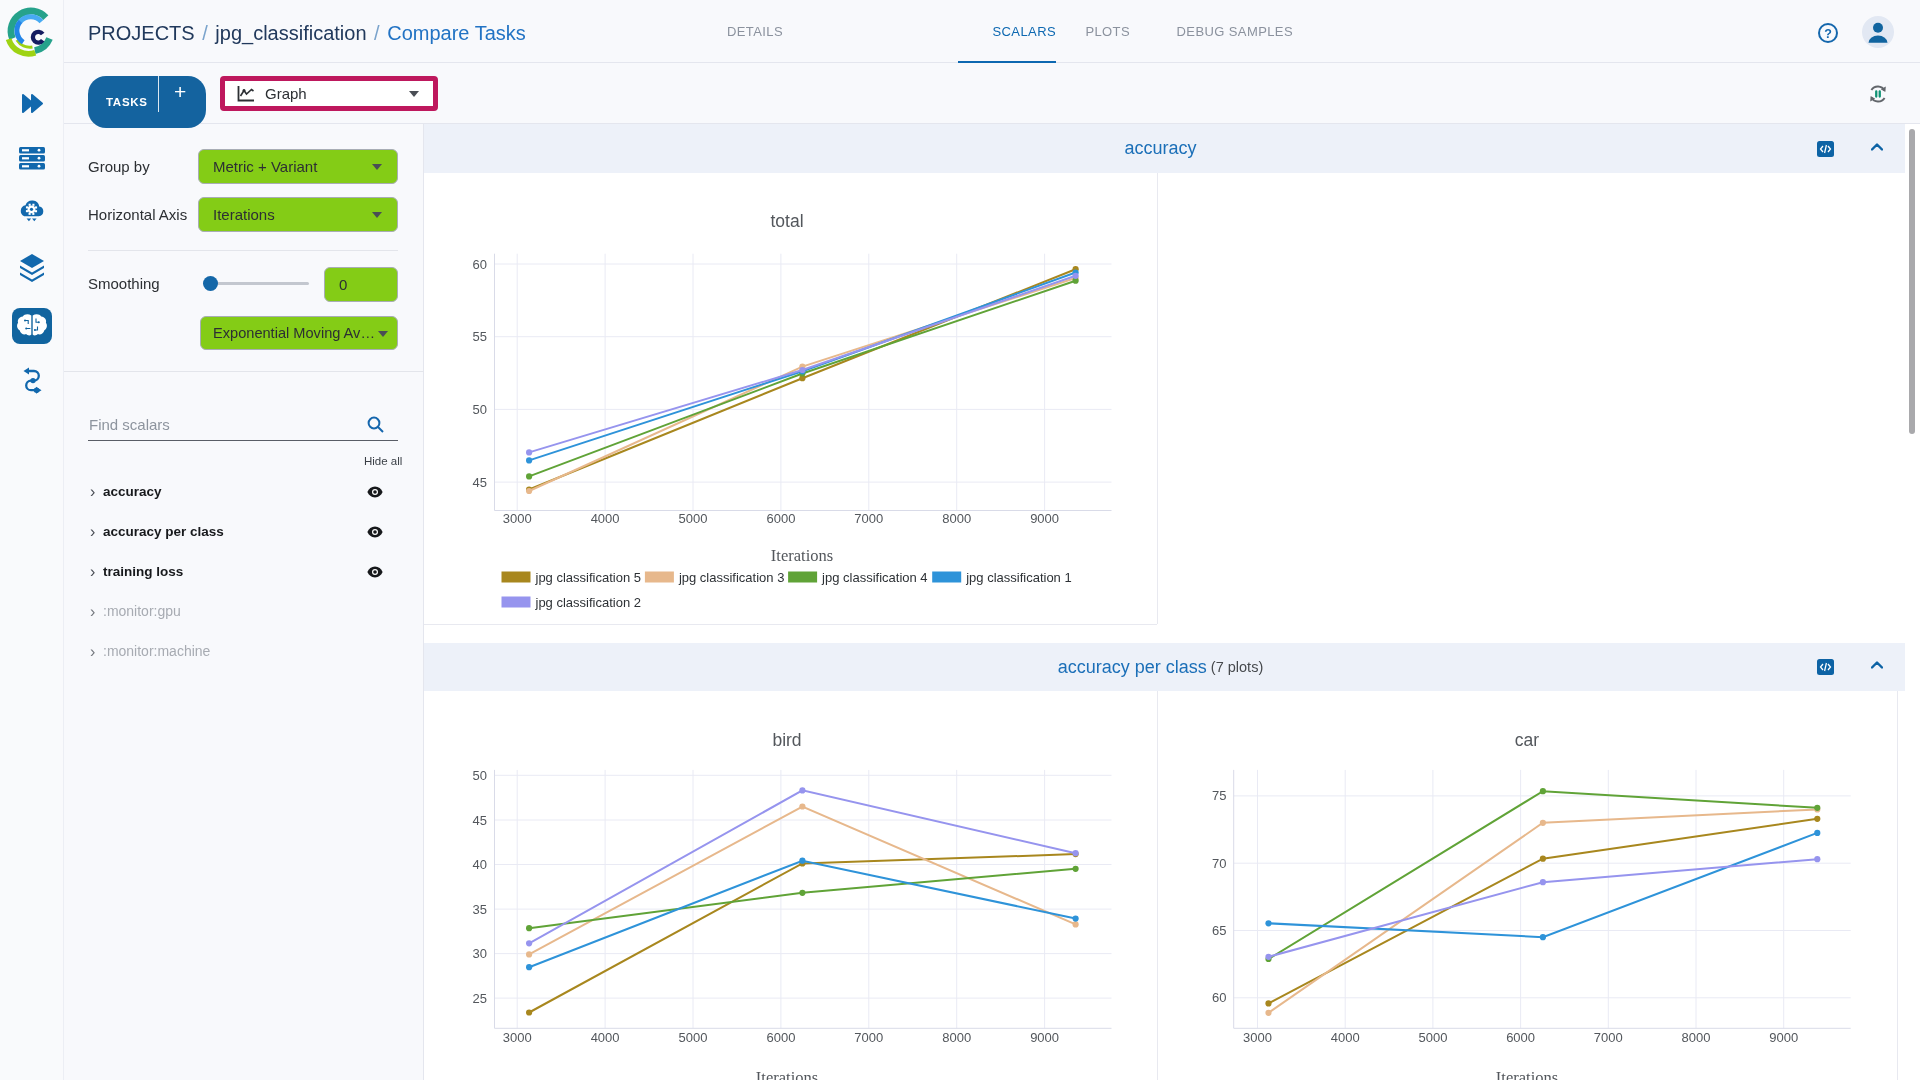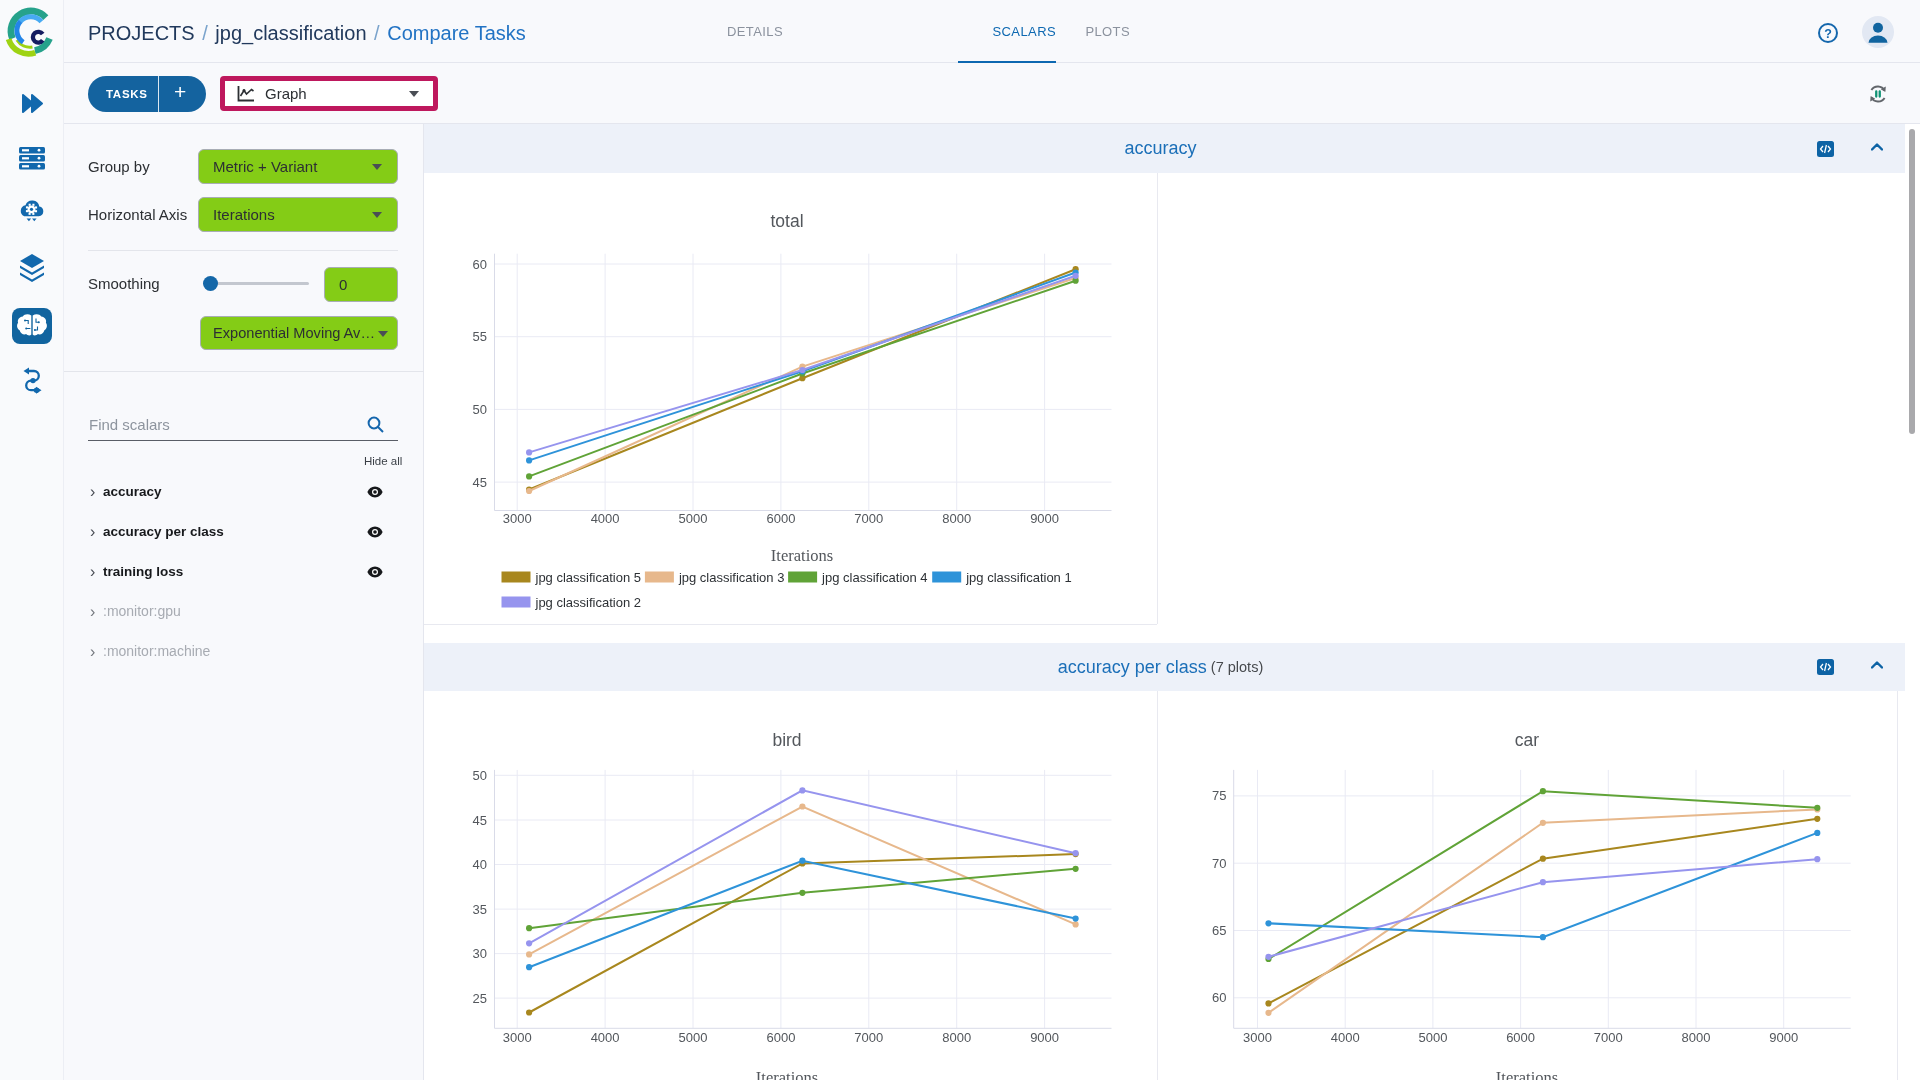--- a/index.html
+++ b/index.html
@@ -3,21 +3,21 @@
 * { margin:0; padding:0; box-sizing:border-box; }
 html,body { width:1920px; height:1080px; overflow:hidden; font-family:"Liberation Sans",sans-serif; background:#fff; position:relative; }
 .sidebar { position:absolute; left:0; top:0; width:64px; height:1080px; background:#f9fafc; border-right:1px solid #eceef4; z-index:5; }
 .header { position:absolute; left:64px; top:0; width:1856px; height:63px; background:#f8f9fc; border-bottom:1px solid #e4e6ee; z-index:4; }
 .crumbs { position:absolute; left:24px; top:22px; font-size:20px; color:#21395c; }
 .crumbs .sl { color:#7aa3cc; font-weight:400; padding:0 2px; }
 .crumbs .c2 { color:#2273c4; font-weight:500; }
 .tab { position:absolute; top:0; height:63px; line-height:63px; text-align:right; font-size:13px; letter-spacing:0.4px; color:#8b929e; font-weight:500; }
 .tabon { color:#0d68b1; border-bottom:2.5px solid #0d68b1; }
 .toolbar { position:absolute; left:64px; top:63px; width:1856px; height:61px; background:#f8f9fc; border-bottom:1px solid #e4e6ee; z-index:4; }
-.pill { position:absolute; left:24px; top:13px; width:118px; height:36px; background:#14639f; border-radius:18px; color:#fff; display:flex; align-items:center; }
+.pill { position:absolute; left:24px; top:13px; width:118px; height:52px; background:#14639f; border-radius:18px; color:#fff; display:flex; align-items:center; }
 .pilltxt { font-size:11.5px; font-weight:bold; letter-spacing:0.7px; margin-left:18px; }
 .pilldiv { position:absolute; left:70px; top:0; width:1px; height:36px; background:#fff; opacity:0.85; }
 .pillplus { position:absolute; left:86px; top:4px; font-size:21px; font-weight:400; }
 .gsel { position:absolute; left:156px; top:13px; width:218px; height:35px; background:#fff; border:5px solid #be185d; border-radius:4px; display:flex; align-items:center; font-size:15px; color:#2c2f33; }
 .caret { position:absolute; width:0; height:0; border-left:5px solid transparent; border-right:5px solid transparent; border-top:6px solid #4a4e55; top:50%; margin-top:-2.5px; }
 .lpanel { position:absolute; left:64px; top:124px; width:360px; height:956px; background:#f8f9fc; border-right:1px solid #e4e6ee; }
 .panelitems { position:absolute; left:0; top:0; width:1920px; height:0; z-index:6; }
 .panelitems > div { white-space:nowrap; }
 .flabel { position:absolute; left:24px; font-size:15px; color:#2c2f33; height:20px; line-height:20px; }
 .dd { position:absolute; background:#84cc16; border:1px solid #a8adb5; border-radius:6px; display:flex; align-items:center; font-size:15px; color:#2c2f33; }
@@ -46,20 +46,21 @@
 .thumb { position:absolute; left:1909px; top:129px; width:6px; height:305px; border-radius:3px; background:#a9a9ac; }
 svg text { font-family:"Liberation Sans",sans-serif; }
 </style></head>
 <body>
 
 <div class="header">
   <div class="crumbs"><span class="c1">PROJECTS</span><span class="sl"> / </span><span class="c1">jpg_classification</span><span class="sl"> / </span><span class="c2">Compare Tasks</span></div>
   <div class="tab" style="left:631px;width:88px">DETAILS</div>
   <div class="tab tabon" style="left:894px;width:98px">SCALARS</div>
   <div class="tab" style="left:1006px;width:60px">PLOTS</div>
+  <div class="tab" style="left:1083px;width:146px">DEBUG SAMPLES</div>
   <svg style="position:absolute;left:1753px;top:22px" width="22" height="22" viewBox="0 0 22 22">
     <circle cx="11" cy="11" r="9" fill="none" stroke="#1467ad" stroke-width="2"></circle>
     <text x="11" y="15.5" font-size="12.5" font-weight="bold" fill="#1467ad" text-anchor="middle">?</text>
   </svg>
   <svg style="position:absolute;left:1798px;top:16px" width="32" height="32" viewBox="0 0 32 32">
     <circle cx="16" cy="16" r="16" fill="#e2e8f3"></circle>
     <circle cx="16" cy="11.8" r="5" fill="#11649f"></circle>
     <path d="M6.5 26.8 a9.5 7.2 0 0 1 19 0 Z" fill="#11649f"></path>
   </svg>
 </div>

